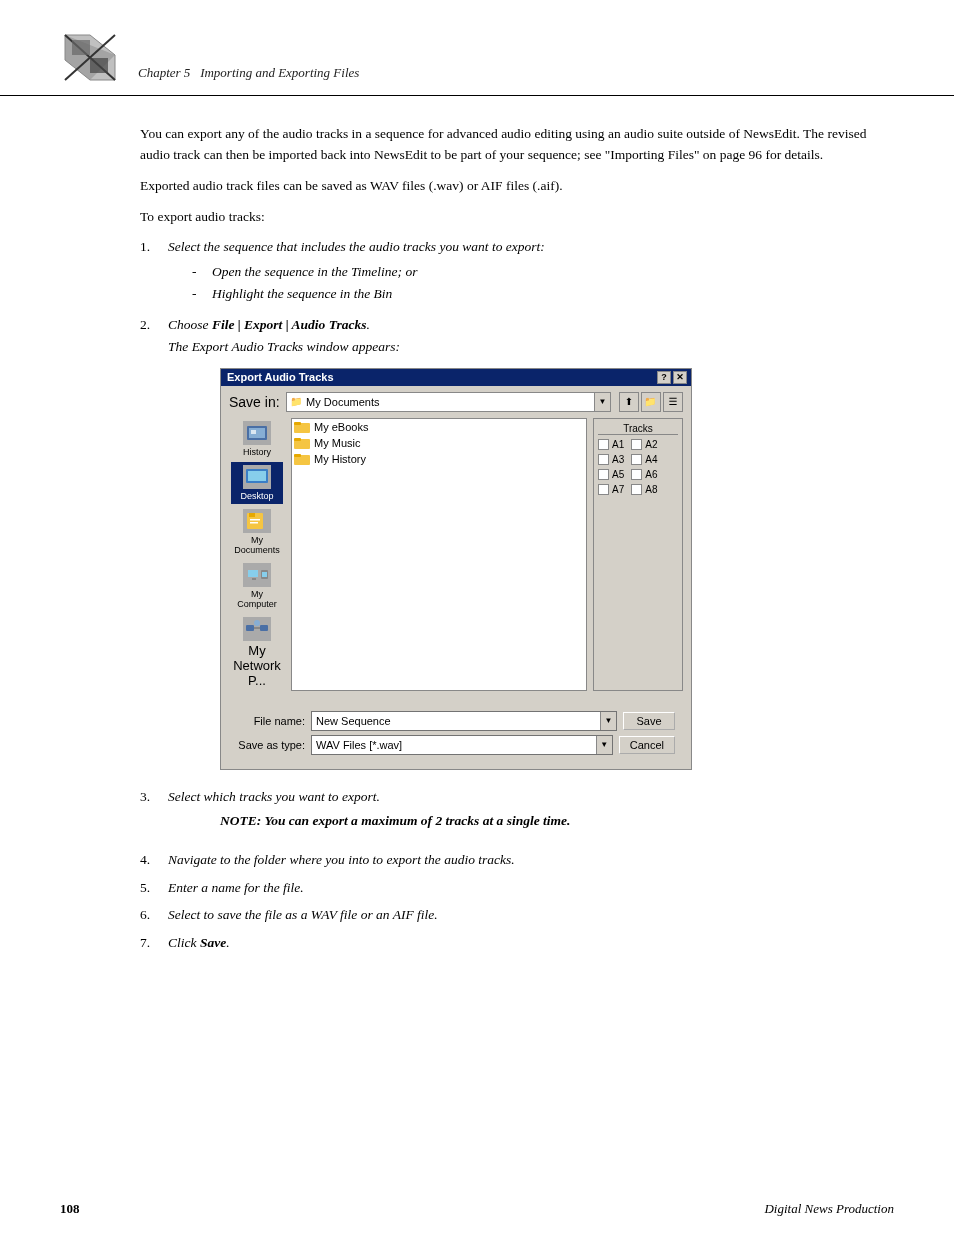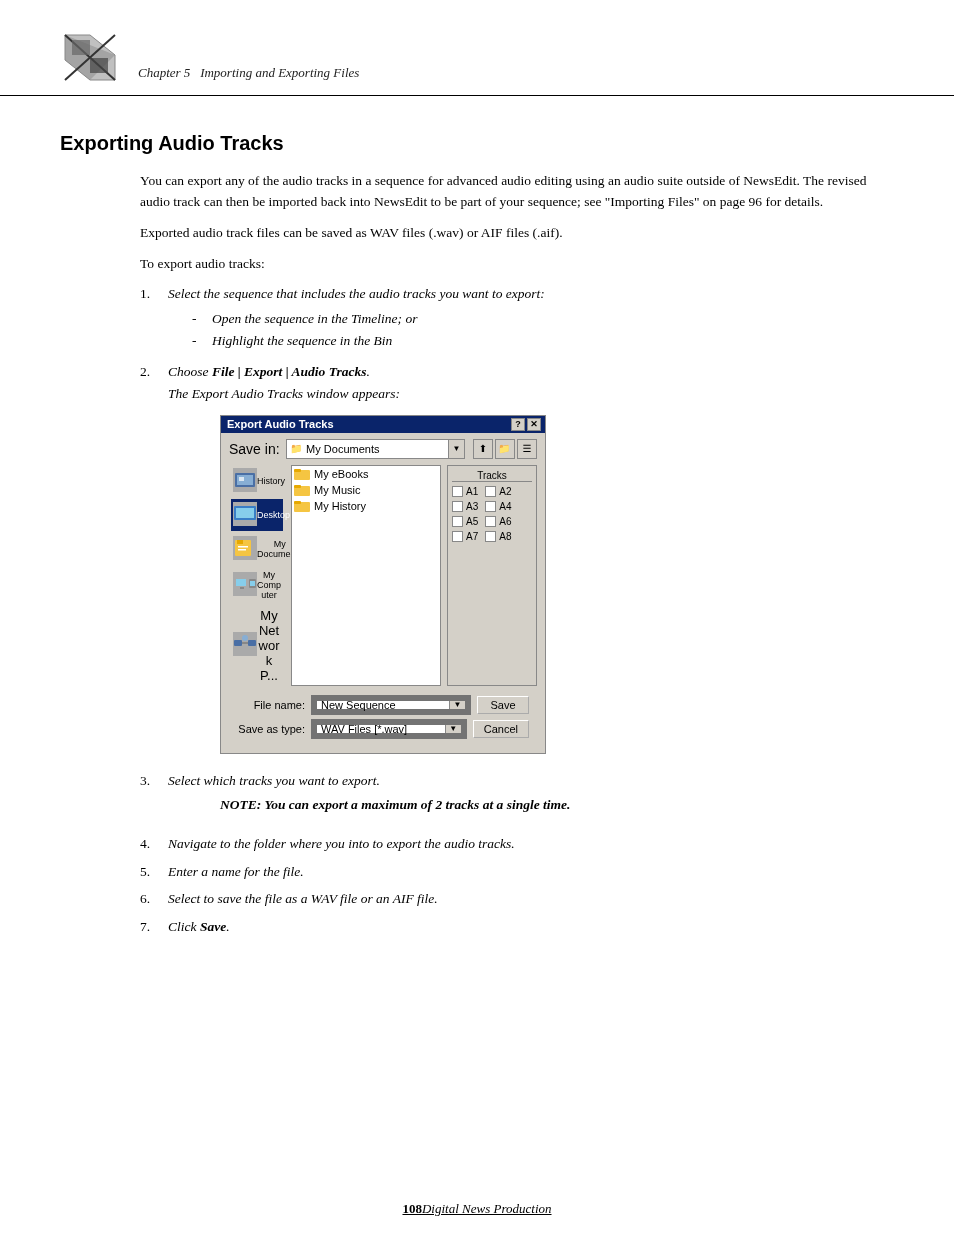--- a/index.html
+++ b/index.html
@@ -111,21 +111,21 @@
       margin-left: 80px;
       margin-top: 10px;
       margin-bottom: 16px;
       display: flex;
       align-items: flex-start;
       gap: 0;
     }
     .dialog-box {
       border: 1.5px solid #888;
       background: #d4d0c8;
-      width: 326px;
+      width: 472px;
       font-family: Arial, Helvetica, sans-serif;
       font-size: 11px;
     }
     .dialog-titlebar {
       background: #0a246a;
       color: #fff;
       display: flex;
       align-items: center;
       justify-content: space-between;
       padding: 2px 4px 2px 6px;
@@ -212,21 +212,21 @@
     .sidebar-icons {
       display: flex;
       flex-direction: column;
       align-items: center;
       gap: 2px;
       width: 56px;
       background: #d4d0c8;
     }
     .sidebar-icon-item {
       display: flex;
-      flex-direction: row;
+      flex-direction: column;
       align-items: center;
       width: 52px;
       padding: 3px 2px;
       font-size: 9px;
       cursor: pointer;
       text-align: center;
     }
     .sidebar-icon-item.selected {
       background: #0a246a;
       color: #fff;
@@ -288,39 +288,39 @@
       height: 11px;
       border: 1px solid #888;
       background: #fff;
       display: inline-block;
     }
     .track-label {
       font-size: 10px;
     }
     
     .dialog-bottom {
-      padding: 9px 8px 6px 8px;
+      padding: 20px 8px 6px 8px;
       display: flex;
       flex-direction: column;
       gap: 4px;
     }
     .bottom-row {
       display: flex;
       align-items: center;
       gap: 6px;
     }
     .bottom-label {
       font-size: 11px;
       min-width: 68px;
       text-align: right;
     }
     .bottom-combo {
       flex: 1;
       background: #fff;
-      border: 6px solid #737373;
+      border: 1px solid #737373;
       height: 20px;
       display: flex;
       align-items: center;
       padding: 0 4px;
       font-size: 11px;
       position: relative;
     }
     .bottom-combo-arrow {
       position: absolute;
       right: 0;
@@ -379,23 +379,22 @@
       margin-top: 4px;
     }
     
     .footer {
       position: absolute;
       bottom: 18px;
       left: 60px;
       right: 60px;
       display: flex;
       align-items: center;
-      justify-content: center;
+      justify-content: space-between;
       font-size: 13px;
-      text-decoration: underline;
     }
     .footer-page {
       font-weight: bold;
       font-size: 13px;
     }
     .footer-title {
       font-style: italic;
       font-size: 13px;
     }
     .folder-icon-svg {
@@ -420,21 +419,20 @@
         <rect x="30" y="28" width="18" height="15" fill="#444" opacity="0.7"></rect>
       </svg>
     </div>
     <div class="header-text">
       <span>Chapter 5</span>&nbsp;&nbsp;&nbsp;<span>Importing and Exporting Files</span>
     </div>
   </div>
 
   <div class="content">
 
-    <div class="section-title">Exporting Audio Tracks</div>
 
     <p class="body-text">You can export any of the audio tracks in a sequence for advanced audio editing using an audio suite outside of NewsEdit. The revised audio track can then be imported back into NewsEdit to be part of your sequence; see "Importing Files" on page 96 for details.</p>
     <p class="body-text-full">Exported audio track files can be saved as WAV files (.wav) or AIF files (.aif).</p>
     <p class="intro-text">To export audio tracks:</p>
 
     <div class="step-list">
 
       <div class="step-item">
         <span class="step-num">1.</span>
         <div class="step-content">

